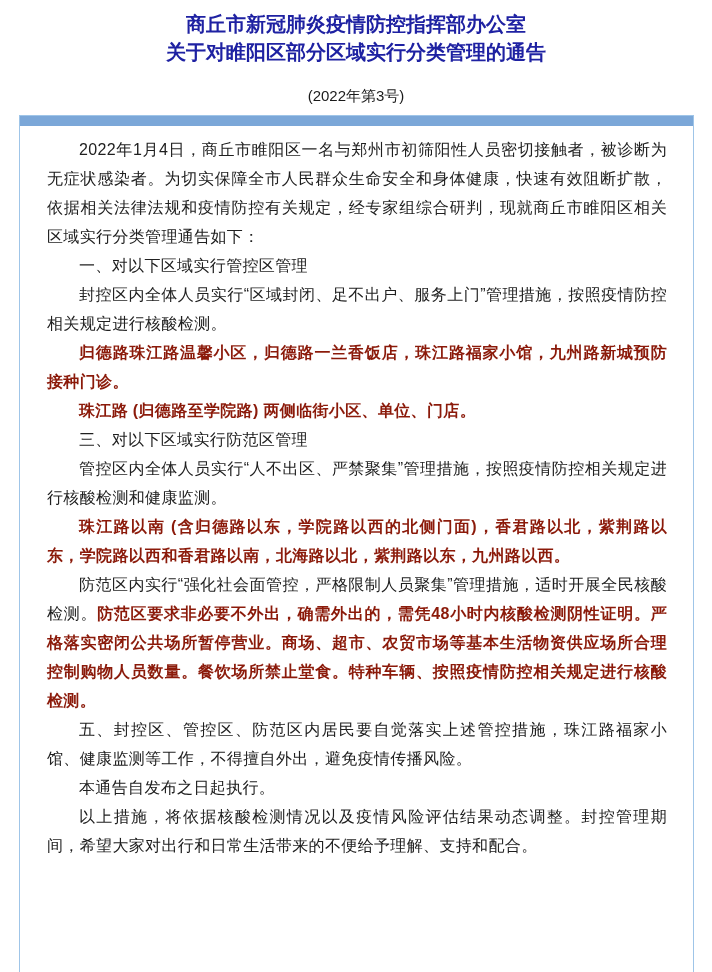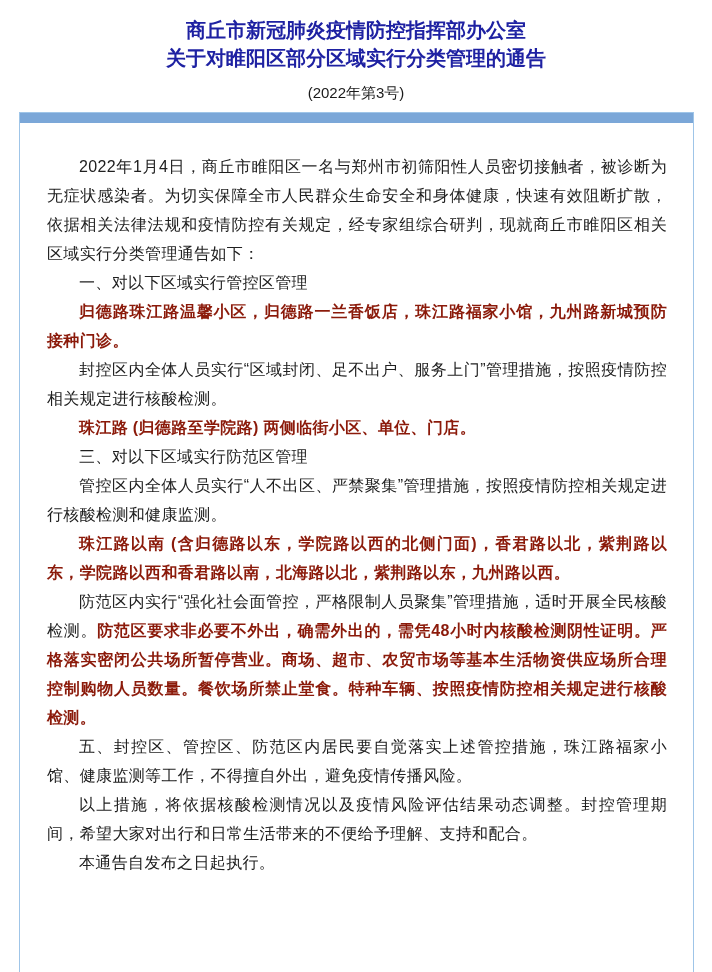--- a/index.html
+++ b/index.html
@@ -15,52 +15,51 @@
   }
   :root {
     --title-blue: #1e21a2;
     --bar-blue: #7ba7d8;
     --border-blue: #9fc5e8;
     --highlight-red: #8b1a0a;
     --body-black: #202020;
   }
   .header {
     text-align: center;
-    padding-top: 16px;
+    padding-top: 10px;
   }
   .title {
     margin: 0;
     color: var(--title-blue);
     font-size: 20px;
     font-weight: bold;
     line-height: 28px;
   }
   .doc-number {
-    margin-top: 11px;
+    margin-top: 20px;
     font-size: 15px;
     color: #1a1a1a;
     line-height: 20px;
     font-weight: normal;
   }
   .content-box {
     box-sizing: border-box;
     margin: 9px 17px 0 19px;
     width: 675px;
     height: 877px;
     border: 1px solid var(--border-blue);
     border-bottom: none;
     background: #ffffff;
   }
   .top-bar {
     height: 10px;
     background: var(--bar-blue);
   }
   .content-inner {
     padding: 9px 26px 0 27px;
-    margin-top: 20px;
   }
   p.para {
     margin: 0;
     font-size: 16px;
     letter-spacing: 0.35px;
     line-height: 29px;
     color: var(--body-black);
     text-indent: 2em;
     text-align: justify;
   }
@@ -78,26 +77,26 @@
     <h1 class="title">商丘市新冠肺炎疫情防控指挥部办公室</h1>
     <h1 class="title">关于对睢阳区部分区域实行分类管理的通告</h1>
     <div class="doc-number">(2022年第3号)</div>
   </header>
 
   <section class="content-box">
     <div class="top-bar"></div>
     <div class="content-inner">
         <p class="para"><span>2022年1月4日，商丘市睢阳区一名与郑州市初筛阳性人员密切接触者，被诊断为无症状感染者。为切实保障全市人民群众生命安全和身体健康，快速有效阻断扩散，依据相关法律法规和疫情防控有关规定，经专家组综合研判，现就商丘市睢阳区相关区域实行分类管理通告如下：</span></p>
         <p class="para"><span>一、对以下区域实行管控区管理</span></p>
+        <p class="para"><span>封控区内全体人员实行“区域封闭、足不出户、服务上门”管理措施，按照疫情防控相关规定进行核酸检测。</span></p>
         <p class="para"><span class="highlight">归德路珠江路温馨小区，归德路一兰香饭店，珠江路福家小馆，九州路新城预防接种门诊。</span></p>
-        <p class="para"><span>封控区内全体人员实行“区域封闭、足不出户、服务上门”管理措施，按照疫情防控相关规定进行核酸检测。</span></p>
         <p class="para"><span class="highlight">珠江路 (归德路至学院路) 两侧临街小区、单位、门店。</span></p>
         <p class="para"><span>三、对以下区域实行防范区管理</span></p>
         <p class="para"><span>管控区内全体人员实行“人不出区、严禁聚集”管理措施，按照疫情防控相关规定进行核酸检测和健康监测。</span></p>
         <p class="para"><span class="highlight">珠江路以南 (含归德路以东，学院路以西的北侧门面)，香君路以北，紫荆路以东，学院路以西和香君路以南，北海路以北，紫荆路以东，九州路以西。</span></p>
         <p class="para"><span>防范区内实行“强化社会面管控，严格限制人员聚集”管理措施，适时开展全民核酸检测。</span><span class="highlight">防范区要求非必要不外出，确需外出的，需凭48小时内核酸检测阴性证明。严格落实密闭公共场所暂停营业。商场、超市、农贸市场等基本生活物资供应场所合理控制购物人员数量。餐饮场所禁止堂食。特种车辆、按照疫情防控相关规定进行核酸检测。</span></p>
         <p class="para"><span>五、封控区、管控区、防范区内居民要自觉落实上述管控措施，珠江路福家小馆、健康监测等工作，不得擅自外出，避免疫情传播风险。</span></p>
+        <p class="para"><span>本通告自发布之日起执行。</span></p>
         <p class="para"><span>以上措施，将依据核酸检测情况以及疫情风险评估结果动态调整。封控管理期间，希望大家对出行和日常生活带来的不便给予理解、支持和配合。</span></p>
-        <p class="para"><span>本通告自发布之日起执行。</span></p>
       </div>
   </section>
 
 </div>
 
 </body></html>

